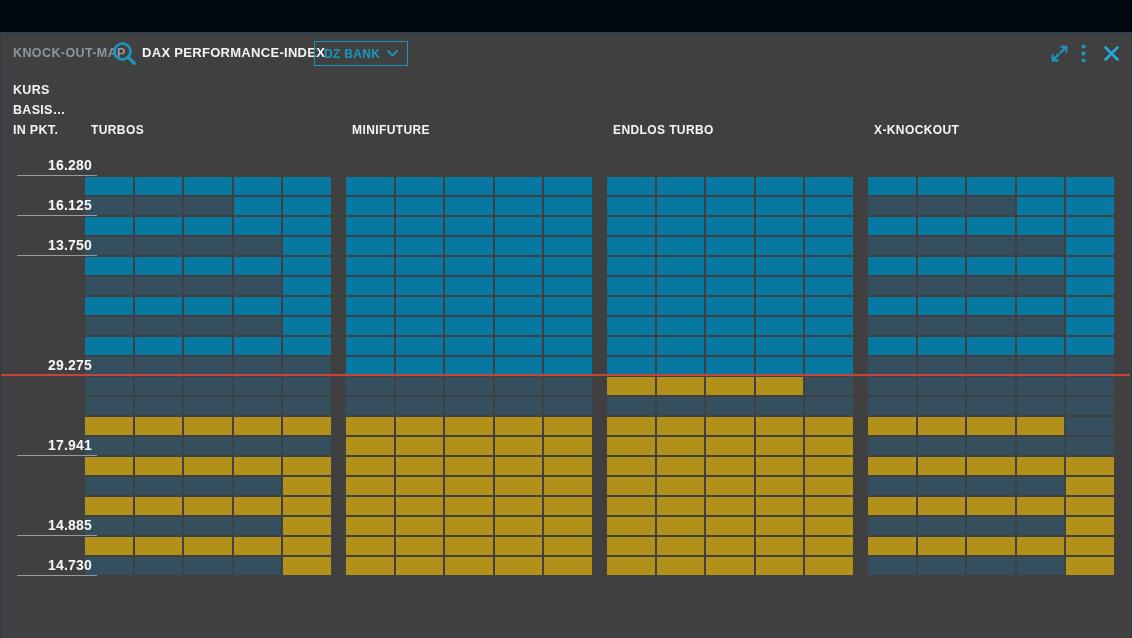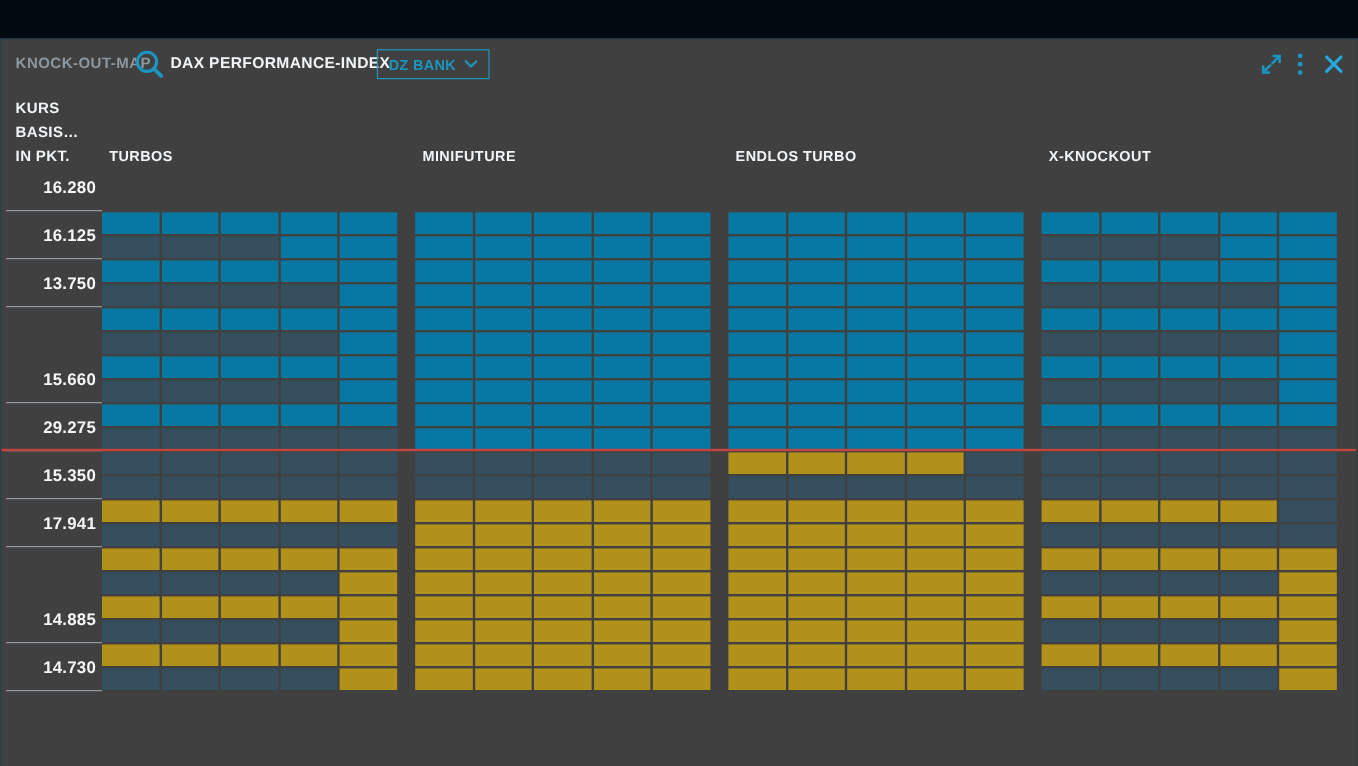--- a/index.html
+++ b/index.html
@@ -40,24 +40,24 @@
     line-height:20px;
   }
   .axis-head span{display:block;}
   .group-header{
     position:absolute;top:90px;
     font-size:12px;font-weight:bold;color:#f2f5f7;letter-spacing:.4px;
     white-space:nowrap;
   }
   
   .price-band{
-    position:absolute;left:4px;width:80px;height:40px;
+    position:absolute;left:16px;width:80px;height:40px;
     border-bottom:1px solid #909ba3;
     display:flex;align-items:flex-end;justify-content:flex-end;
-    padding:0 5px 11px 0;
+    padding:0 5px 2px 0;
   }
   .price-band span{
     font-size:14px;font-weight:bold;color:#f4f6f7;letter-spacing:.2px;
   }
   
   .group-grid{
     position:absolute;top:144px;width:246px;height:398px;
     display:grid;grid-template-columns:repeat(5,1fr);
     grid-auto-rows:18px;gap:2px;
   }
@@ -541,29 +541,23 @@
     </div>
     <div class="price-band" style="top: 103px; border-bottom-color: rgb(144, 155, 163);">
       <span>16.280</span>
     </div>
     <div class="price-band" style="top: 143px; border-bottom-color: rgb(144, 155, 163);">
       <span>16.125</span>
     </div>
     <div class="price-band" style="top: 183px; border-bottom-color: rgb(144, 155, 163);">
       <span>13.750</span>
     </div>
-    <div class="price-band" style="top: 263px; border-bottom-color: rgb(144, 155, 163);">
-      <span>15.660</span>
-    </div>
     <div class="price-band" style="top: 303px; border-bottom-color: rgb(144, 155, 163);">
       <span>29.275</span>
     </div>
-    <div class="price-band" style="top: 343px; border-bottom-color: rgb(144, 155, 163);">
-      <span>15.350</span>
-    </div>
     <div class="price-band" style="top: 383px; border-bottom-color: rgb(144, 155, 163);">
       <span>17.941</span>
     </div>
     <div class="price-band" style="top: 463px; border-bottom-color: rgb(144, 155, 163);">
       <span>14.885</span>
     </div>
     <div class="price-band" style="top: 503px; border-bottom-color: rgb(144, 155, 163);">
       <span>14.730</span>
     </div>
   </div>

